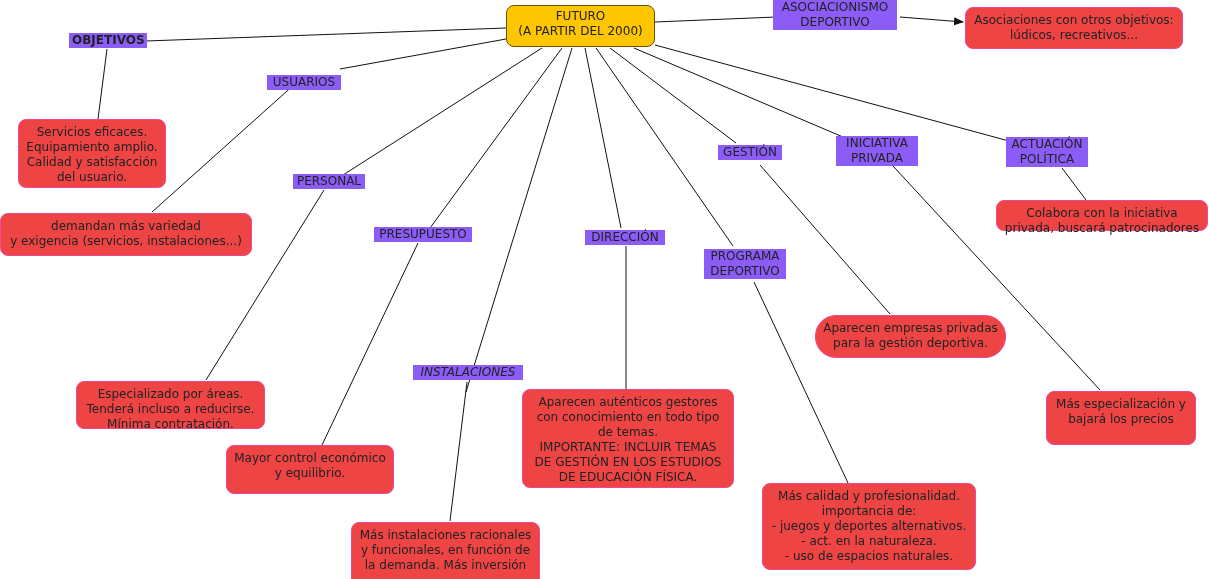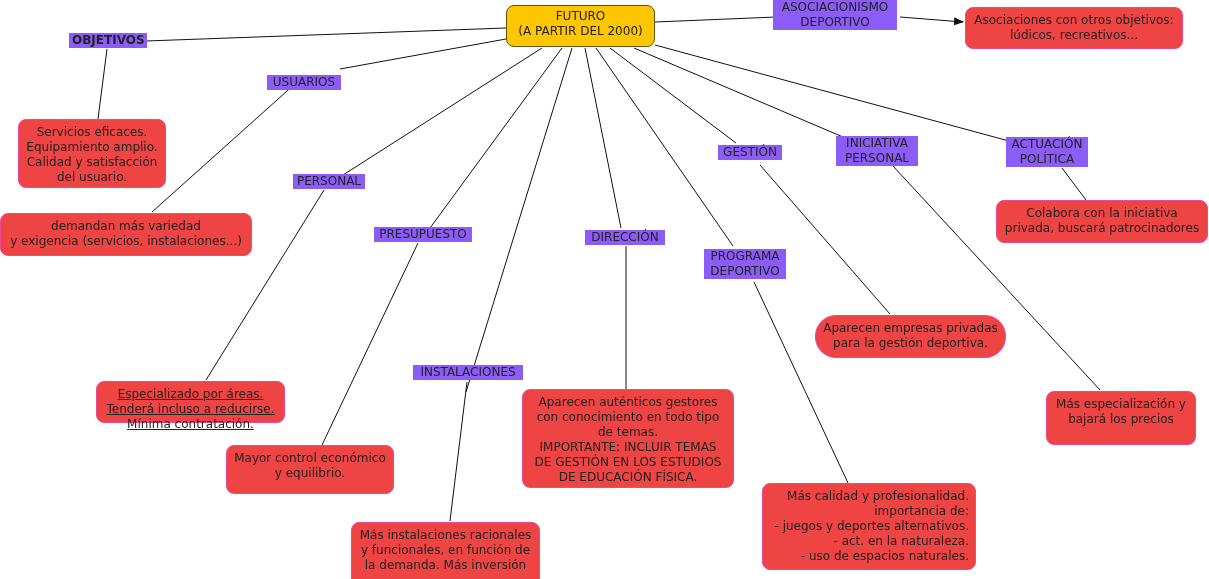--- a/index.html
+++ b/index.html
@@ -50,57 +50,57 @@
   </g>
 </svg>
 
 <div class="node root" style="left: 506px; top: 5px; width: 149px; height: 42px; background: rgb(253, 198, 0);">FUTURO
 (A PARTIR DEL 2000)</div>
 
 <div class="node label" style="left:69px; top:33px; width:78px;font-weight:bold;">OBJETIVOS</div>
 <div class="node label" style="left:267px; top:67px; width:74px;margin-top:8px;">USUARIOS</div>
 <div class="node label" style="left:293px; top:174px; width:72px;">PERSONAL</div>
 <div class="node label" style="left:374px; top:227px; width:98px;">PRESUPUESTO</div>
-<div class="node label" style="left:413px; top:365px; width:110px;">INSTALACIONES</div>
+<div class="node label" style="left:413px; top:365px; width:110px;font-style:italic;">INSTALACIONES</div>
 <div class="node label" style="left:585px; top:230px; width:80px;">DIRECCIÓN</div>
 <div class="node label" style="left:704px; top:249px; width:82px;">PROGRAMA
 DEPORTIVO</div>
 <div class="node label" style="left:718px; top:145px; width:64px;">GESTIÓN</div>
 <div class="node label" style="left:836px; top:136px; width:82px;">INICIATIVA
-PERSONAL</div>
+PRIVADA</div>
 <div class="node label" style="left:1006px; top:137px; width:82px;">ACTUACIÓN
 POLÍTICA</div>
 <div class="node label" style="left:773px; top:0px; width:124px;">ASOCIACIONISMO
 DEPORTIVO</div>
 
 <div class="node box" style="left:18px; top:119px; width:148px; height:69px;">Servicios eficaces.
 Equipamiento amplio.
 Calidad y satisfacción
 del usuario.</div>
 <div class="node box" style="left:0px; top:213px; width:252px; height:43px;">demandan más variedad
 y exigencia (servicios, instalaciones...)</div>
-<div class="node box" style="left:96px; top:381px; width:189px; height:42px;text-decoration:underline;">Especializado por áreas.
+<div class="node box" style="left:76px; top:381px; width:189px; height:48px;">Especializado por áreas.
 Tenderá incluso a reducirse.
 Mínima contratación.</div>
 <div class="node box" style="left:226px; top:445px; width:168px; height:49px;">Mayor control económico
 y equilibrio.</div>
 <div class="node box" style="left:351px; top:522px; width:189px; height:68px;">Más instalaciones racionales
 y funcionales, en función de
 la demanda. Más inversión</div>
 <div class="node box" style="left:522px; top:389px; width:212px; height:99px;">Aparecen auténticos gestores
 con conocimiento en todo tipo
 de temas.
 IMPORTANTE: INCLUIR TEMAS
 DE GESTIÓN EN LOS ESTUDIOS
 DE EDUCACIÓN FÍSICA.</div>
-<div class="node box" style="left:762px; top:483px; width:214px; height:87px;text-align:right;">Más calidad y profesionalidad.
+<div class="node box" style="left:762px; top:483px; width:214px; height:87px;">Más calidad y profesionalidad.
 importancia de:
 - juegos y deportes alternativos.
 - act. en la naturaleza.
 - uso de espacios naturales.</div>
 <div class="node box" style="left:815px; top:315px; width:191px; height:43px;border-radius:21px;">Aparecen empresas privadas
 para la gestión deportiva.</div>
 <div class="node box" style="left:1046px; top:391px; width:150px; height:54px;">Más especialización y
 bajará los precios</div>
-<div class="node box" style="left:996px; top:200px; width:212px; height:43px;">Colabora con la iniciativa
+<div class="node box" style="left:996px; top:200px; width:212px; height:31px;">Colabora con la iniciativa
 privada, buscará patrocinadores</div>
 <div class="node box" style="left:965px; top:7px; width:218px; height:42px;">Asociaciones con otros objetivos:
 lúdicos, recreativos...</div>
 
 </body></html>

